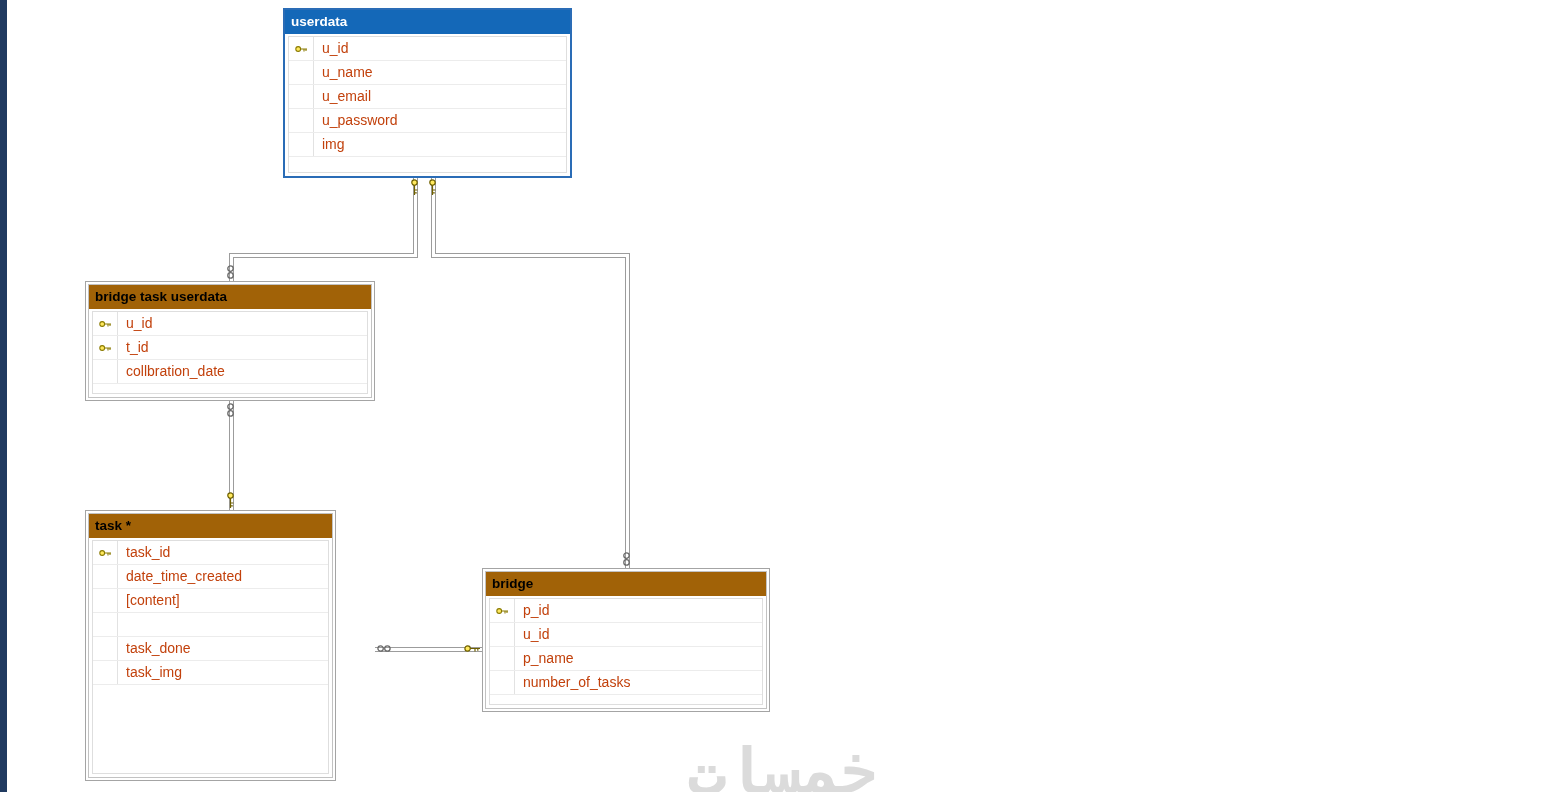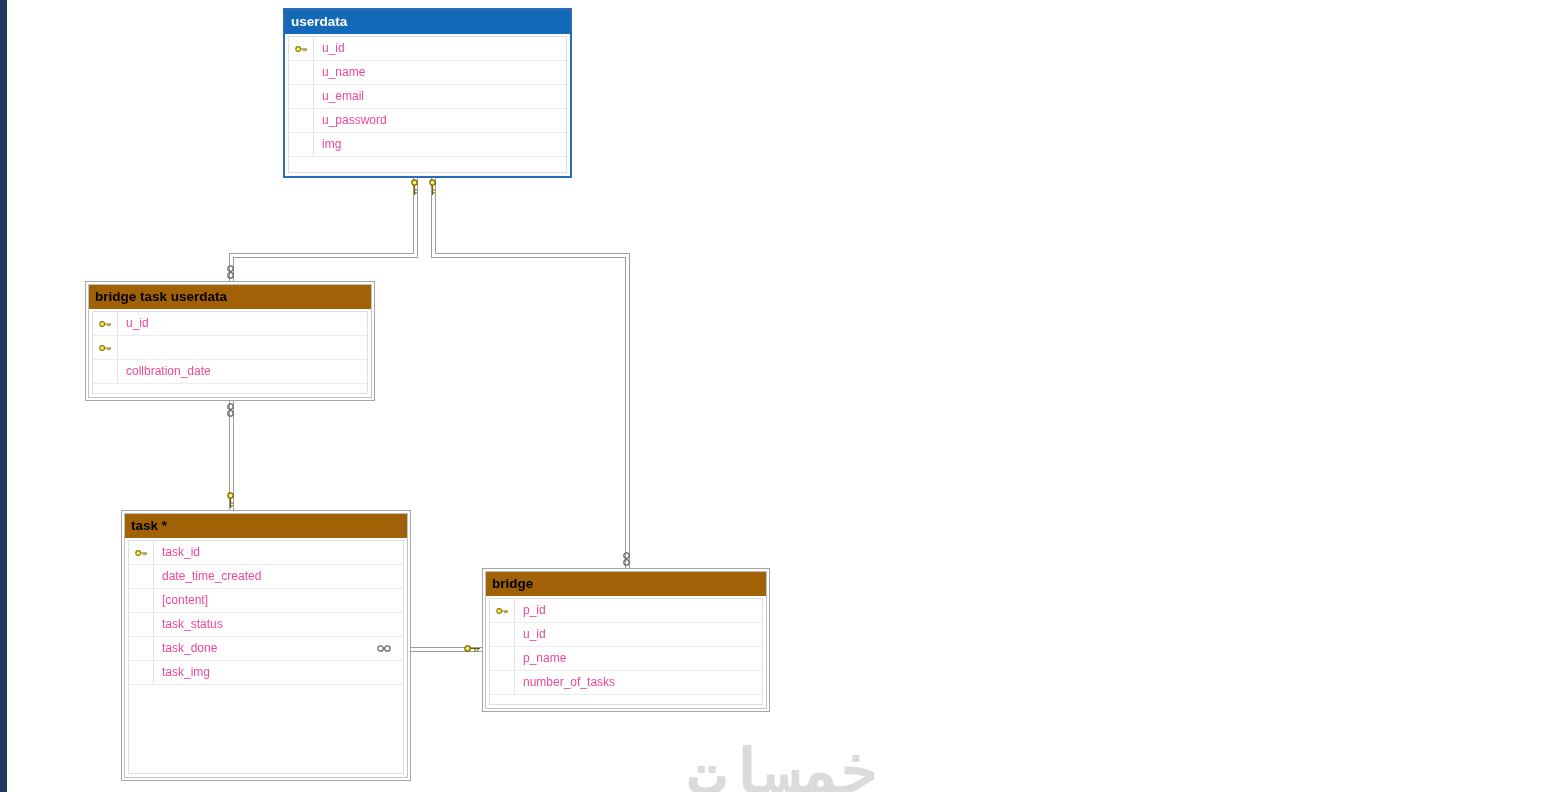--- a/index.html
+++ b/index.html
@@ -25,21 +25,21 @@
 
   .hd { height:24px; background:#a16207; font-weight:bold; font-size:13.5px; color:#000;
         line-height:24px; padding:0 6px; white-space:nowrap; overflow:hidden; }
   .tbl.selected .hd { background:#1468b8; color:#ffffff; }
 
   .bd { flex:1; margin:2px 3px 3px; border:1px solid #dedede; overflow:hidden; background:#fff; }
 
   .row { height:24px; display:flex; align-items:stretch; border-bottom:1px solid #ececec; }
   .ic  { width:25px; flex:0 0 25px; border-right:1px solid #e2e2e2;
          display:flex; align-items:center; justify-content:center; }
-  .fn  { flex:1; font-size:12px; color:#ec4899; line-height:23px; padding-left:8px; white-space:nowrap; }
+  .fn  { flex:1; font-size:14px; color:#c2410c; line-height:23px; padding-left:8px; white-space:nowrap; }
 
   
   .ep { position:absolute; z-index:3; line-height:0; }
 </style>
 </head>
 <body>
 
 <div class="canvas">
 
   <div class="watermark">خمسات</div>
@@ -109,30 +109,31 @@
           </div>
           <div class="fn">u_id</div>
         </div>
         <div class="row">
           <div class="ic">
             <svg width="13" height="8" viewBox="0 0 13 8">
                 <circle cx="3.2" cy="4" r="2.4" fill="#ffe95e" stroke="#8a7a00" stroke-width="1.1"></circle>
                 <path d="M5.6 4 H12 M9 4 V6.6 M11 4 V6" stroke="#8a7a00" stroke-width="1.1" fill="none"></path>
               </svg>
           </div>
+          <div class="fn">t_id</div>
         </div>
         <div class="row">
           <div class="ic"></div>
           <div class="fn">collbration_date</div>
         </div>
       </div>
     </div>
   </div>
 
-  <div class="tbl" style="left:85px; top:510px; width:290px; height:271px;margin-left:36px;">
+  <div class="tbl" style="left:85px; top:510px; width:251px; height:271px;">
     <div class="inner">
       <div class="hd">
         <span>task *</span>
       </div>
       <div class="bd">
         <div class="row">
           <div class="ic">
             <svg width="13" height="8" viewBox="0 0 13 8">
                 <circle cx="3.2" cy="4" r="2.4" fill="#ffe95e" stroke="#8a7a00" stroke-width="1.1"></circle>
                 <path d="M5.6 4 H12 M9 4 V6.6 M11 4 V6" stroke="#8a7a00" stroke-width="1.1" fill="none"></path>
@@ -143,21 +144,20 @@
         <div class="row">
           <div class="ic"></div>
           <div class="fn">date_time_created</div>
         </div>
         <div class="row">
           <div class="ic"></div>
           <div class="fn">[content]</div>
         </div>
         <div class="row">
           <div class="ic"></div>
-          <div class="fn">task_status</div>
         </div>
         <div class="row">
           <div class="ic"></div>
           <div class="fn">task_done</div>
         </div>
         <div class="row">
           <div class="ic"></div>
           <div class="fn">task_img</div>
         </div>
       </div>

